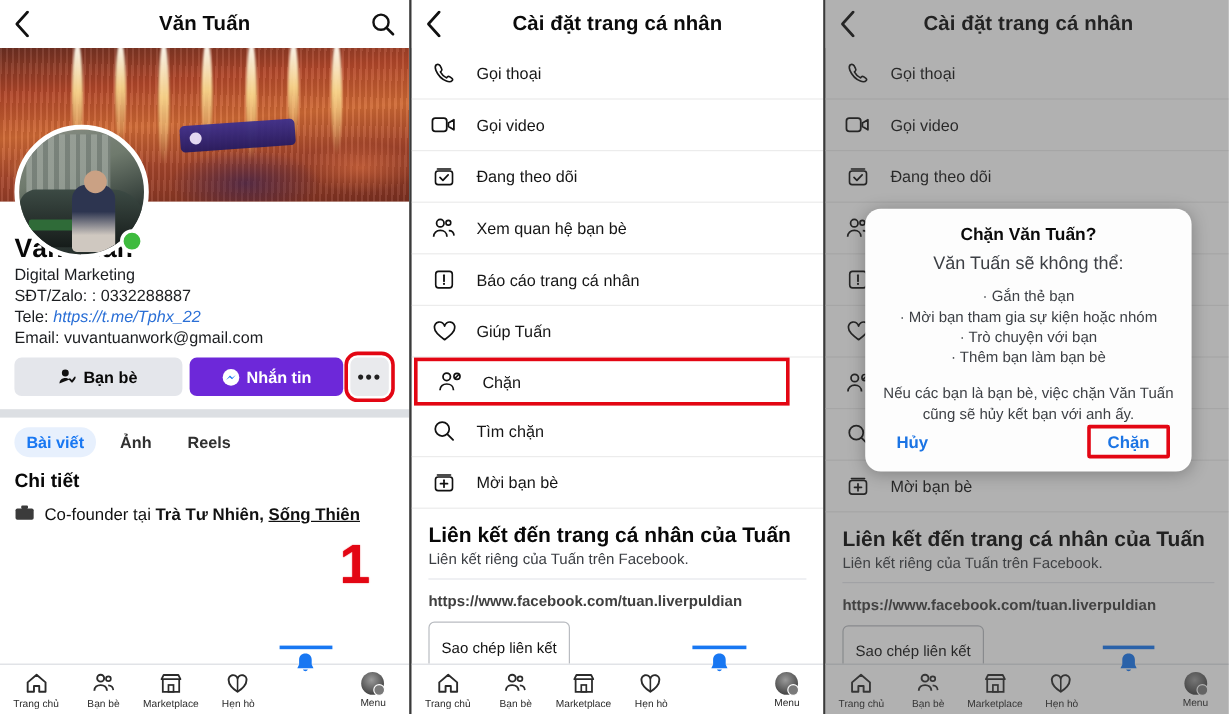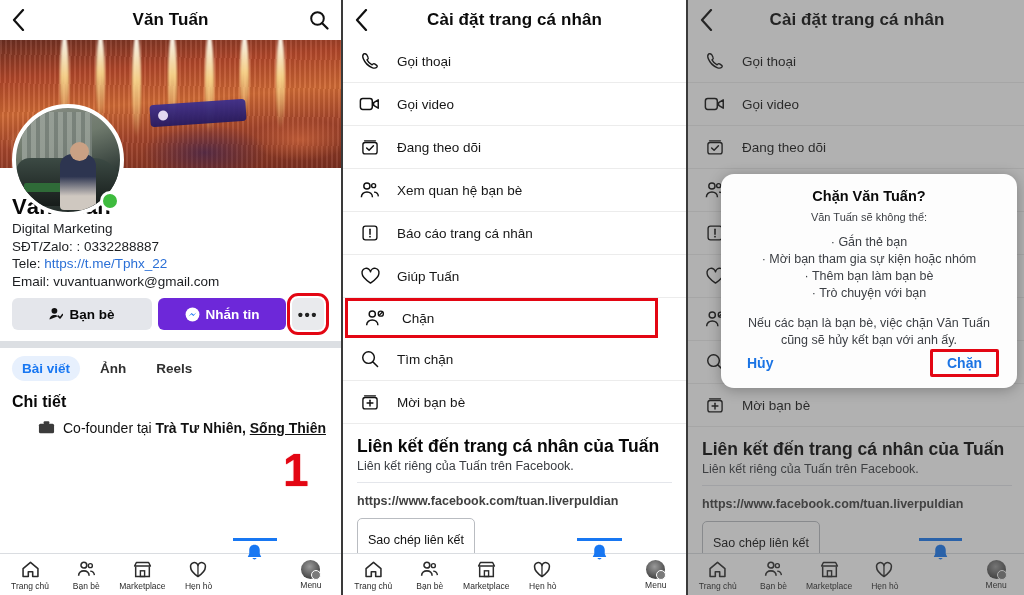--- a/index.html
+++ b/index.html
@@ -75,42 +75,42 @@
       background:#caa184; }
   .online {
     position: absolute; right: 4px; bottom: 5px; width: 20px; height: 20px; border-radius: 50%;
     background: #3ebb3e; border: 3px solid #fff;
   }
 
   
   .pinfo { padding: 26px 12px 0 12px; }
   .pname { font-size: 22px; font-weight: 700; color: #080808; letter-spacing: .2px; }
   .pline { font-size: 13.5px; color: #1c1e21; line-height: 17.5px; }
-  .plink { color: #2a6fd6; }
+  .plink { color: #2a6fd6; font-style: italic; }
 
   
   .actions { display: flex; gap: 6px; padding: 8px 12px 0 12px; align-items: center; }
   .btn {
     height: 32px; border-radius: 6px; display: flex; align-items: center; justify-content: center;
     gap: 6px; font-size: 13.5px; font-weight: 700; cursor: pointer; user-select: none;
   }
   .btn-friend { background: #e4e6eb; color: #080808; flex: 0 0 140px; }
   .btn-msg { background: #6d28d9; color: #fff; flex: 0 0 128px; }
   .btn-more { background: #e9eaed; color: #222; flex: 0 0 32px; font-size: 15px; letter-spacing:1.5px;}
   .hl-box { outline: 3px solid #e30613; outline-offset: 2px; }
 
   .sep { height: 7px; background: #dcdfe3; margin-top: 11px; }
 
   
   .tabs { display: flex; gap: 10px; padding: 8px 12px 6px 12px; align-items: center; }
   .tab { font-size: 13.5px; color: #303030; padding: 5px 10px; border-radius: 14px; font-weight: 600;}
   .tab.active { color: #1877f2; background: #e7f0fd; }
 
   .secttl { font-size: 16px; font-weight: 700; color: #080808; padding: 6px 12px 2px 12px; }
-  .detrow { display: flex; align-items: center; gap: 8px; padding: 6px 12px 0 12px; font-size: 14px; color: #111; margin-left: 26px; }
+  .detrow { display: flex; align-items: center; gap: 8px; padding: 6px 12px 0 12px; font-size: 14px; color: #111; }
   .detrow b { font-weight: 700; }
   .det-u { text-decoration: underline; }
 
   
   .botnav {
     position: absolute; left: 0; right: 0; bottom: 0; height: 42px;
     background: #fff; border-top: 1px solid #dadde1;
     display: flex; align-items: center; justify-content: space-around; padding: 0 2px;
   }
   .nav-it { display: flex; flex-direction: column; align-items: center; gap: 1px; width: 58px; position: relative; }
@@ -139,26 +139,26 @@
   .linksub { font-size: 12.5px; color: #3a3d42; margin-top: 2px; padding-bottom: 9px; border-bottom: 1px solid #e4e6eb; }
   .linkurl { font-size: 12.5px; color: #404040; font-weight: 600; padding: 11px 0 10px 0; }
   .copybtn {
     display: inline-flex; align-items: center; justify-content: center; height: 44px; padding: 0 10px;
     border: 1px solid #b9bcc1; border-radius: 5px; font-size: 12.5px; color: #111; background: #fff;
   }
 
   
   .dim { position: absolute; inset: 0; background: rgba(70,70,70,.42); z-index: 20; }
   .dialog {
-    position: absolute; z-index: 30; left: 33px; top: 174px; width: 296px;
+    position: absolute; z-index: 30; left: 33px; top: 174px; width: 272px;
     background: #fdfdfd; border-radius: 13px; box-shadow: 0 2px 14px rgba(0,0,0,.28);
     padding: 14px 12px 0 12px; text-align: center;
   }
   .dlg-ttl { font-size: 14.5px; font-weight: 700; color: #0a0a0a; }
-  .dlg-sub { font-size: 11px; color: #3c3f44; margin-top: 7px; }
+  .dlg-sub { font-size: 15px; color: #3c3f44; margin-top: 7px; }
   .dlg-list { margin-top: 11px; }
   .dlg-li { font-size: 12.5px; color: #3c3f44; line-height: 17px; }
   .dlg-note { font-size: 12.5px; color: #3c3f44; margin-top: 13px; line-height: 17px; }
   .dlg-acts { display: flex; align-items: center; justify-content: space-between; padding: 0 6px 11px 6px; }
   .dlg-btn { font-size: 14px; color: #1b74e4; font-weight: 600; padding: 4px 8px; }
   .dlg-btn.boxed { border: 3px solid #e30613; border-radius: 2px; padding: 3px 14px; }
 
   
   .step {
     position: absolute; z-index: 40; color: #e30613; font-weight: 700;
@@ -624,22 +624,22 @@
     </div>
 
     <div class="dim"></div>
 
     <div class="dialog">
       <div class="dlg-ttl">Chặn Văn Tuấn?</div>
       <div class="dlg-sub">Văn Tuấn sẽ không thể:</div>
       <div class="dlg-list">
         <div class="dlg-li">· Gắn thẻ bạn</div>
         <div class="dlg-li">· Mời bạn tham gia sự kiện hoặc nhóm</div>
+        <div class="dlg-li">· Trò chuyện với bạn</div>
         <div class="dlg-li">· Thêm bạn làm bạn bè</div>
-        <div class="dlg-li">· Trò chuyện với bạn</div>
       </div>
       <div class="dlg-note">Nếu các bạn là bạn bè, việc chặn Văn Tuấn cũng sẽ hủy kết bạn với anh ấy.</div>
       <div class="dlg-acts">
         <div class="dlg-btn">Hủy</div>
         <div class="dlg-btn boxed">Chặn</div>
       </div>
     </div>
 
   </div>
 

